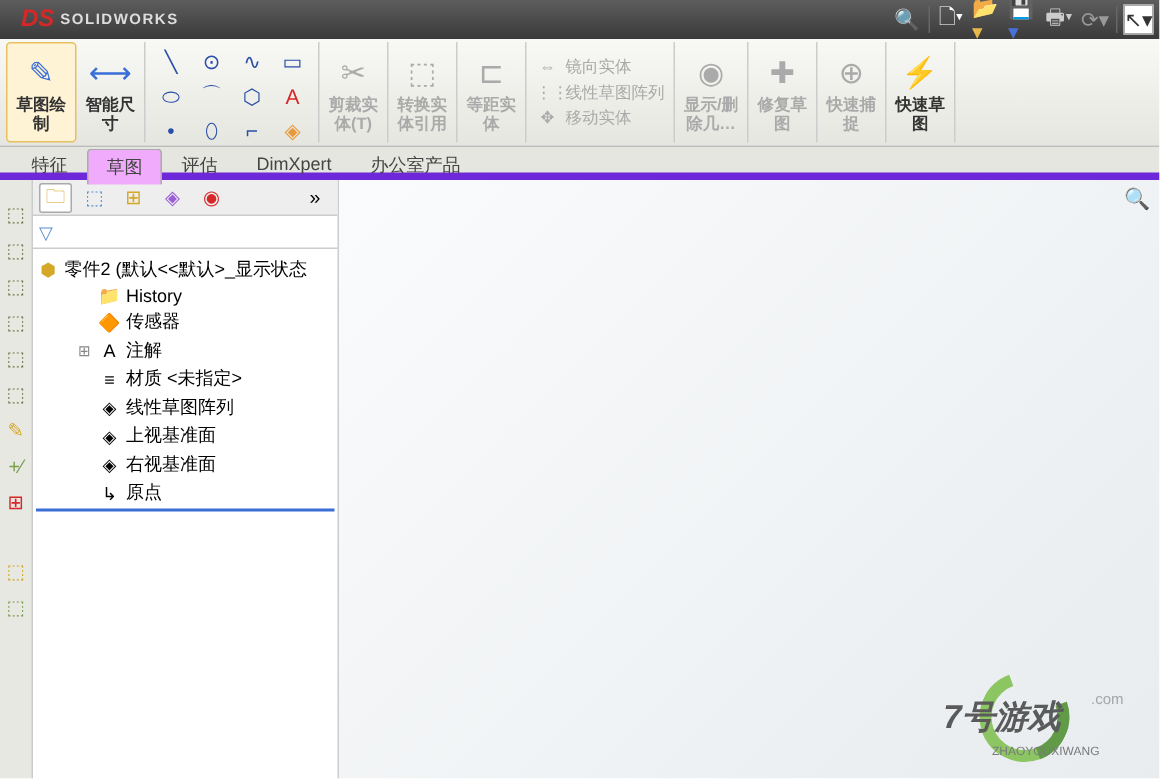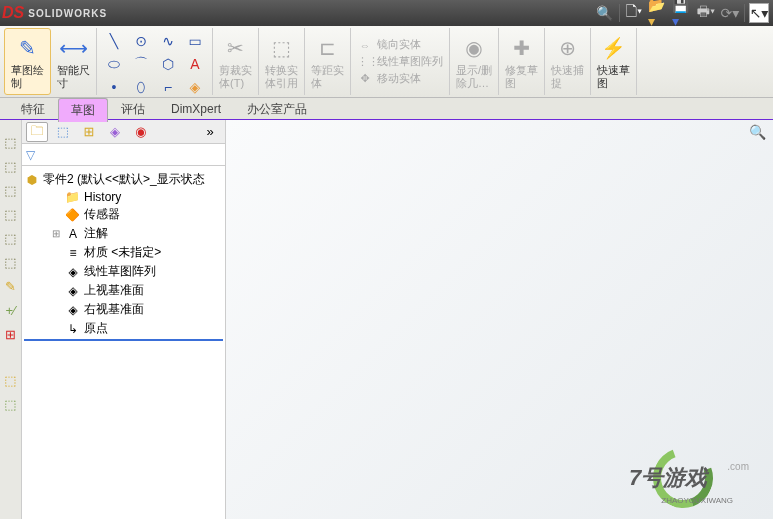--- a/index.html
+++ b/index.html
@@ -1,42 +1,42 @@
 <!DOCTYPE html>
 <html><head>
 <meta charset="utf-8">
 <style>
 * { margin: 0; padding: 0; box-sizing: border-box; font-family: "Microsoft YaHei", Arial, sans-serif; }
 body { width: 773px; height: 519px; background: #fff; overflow: hidden; position: relative; }
 
 
-.titlebar { height: 26px; background: linear-gradient(#5d5d5d, #3a3a3a); display: flex; align-items: center; padding-left: 2px; }
+.titlebar { height: 26px; background: linear-gradient(#5d5d5d, #3a3a3a); display: flex; align-items: center; padding-left: 14px; }
 .logo-sw { color: #d62828; font-weight: bold; font-size: 16px; margin-right: 4px; font-style: italic; }
 .logo-text { color: #ddd; font-size: 10px; font-weight: bold; letter-spacing: 1px; }
 .menubar { display: flex; margin-left: 10px; gap: 2px; }
 .menubar span { color: #fff; font-size: 12px; padding: 2px 6px; cursor: pointer; }
 .qat { margin-left: auto; display: flex; gap: 4px; padding-right: 4px; align-items: center; }
 .qat-icon { width: 20px; height: 20px; display: flex; align-items: center; justify-content: center; font-size: 14px; cursor: pointer; }
 .qat-sep { width: 1px; height: 18px; background: #666; }
 
 
 .ribbon { height: 72px; background: linear-gradient(#f8f8f5, #e6e6e0); border-bottom: 1px solid #bbb; display: flex; align-items: stretch; padding: 2px 4px; }
 .rgroup { display: flex; flex-direction: column; align-items: center; justify-content: center; padding: 2px 6px; border-right: 1px solid #ccc; }
 .rgroup.active { background: #fff3d6; border: 1px solid #e8c060; border-radius: 3px; }
 .rgroup-icon { width: 32px; height: 28px; display: flex; align-items: center; justify-content: center; font-size: 20px; }
-.rgroup-label { font-size: 11px; color: #333; text-align: left; line-height: 1.1; margin-top: 2px; white-space: pre-line; }
+.rgroup-label { font-size: 11px; color: #333; text-align: center; line-height: 1.1; margin-top: 2px; white-space: pre-line; font-weight: bold; }
 .rgroup.disabled .rgroup-label, .rgroup.disabled .rgroup-icon { color: #aaa; }
 .rsmall { display: grid; grid-template-columns: repeat(4, 26px); grid-template-rows: repeat(3, 22px); gap: 1px; padding: 2px 4px; border-right: 1px solid #ccc; }
 .rsmall span { display: flex; align-items: center; justify-content: center; font-size: 14px; cursor: pointer; }
 .rlist { display: flex; flex-direction: column; justify-content: center; gap: 2px; padding: 0 6px; border-right: 1px solid #ccc; }
 .rlist-item { display: flex; align-items: center; gap: 4px; font-size: 11px; color: #aaa; }
 .rlist-item .ic { width: 16px; text-align: center; }
 
 
-.tabbar { height: 22px; background: #e6e6e0; display: flex; align-items: center; padding-left: 8px; border-bottom: 1px solid #6d28d9; }
+.tabbar { height: 22px; background: #e6e6e0; display: flex; align-items: flex-start; padding-left: 8px; border-bottom: 5px solid #6d28d9; }
 .tab { padding: 3px 12px; font-size: 12px; color: #444; border: 1px solid transparent; border-bottom: none; cursor: pointer; }
 .tab.active { background: #f0abfc; border-color: #aaa; border-radius: 3px 3px 0 0; position: relative; top: 1px; }
 
 
 .main { display: flex; height: calc(519px - 26px - 72px - 22px); }
 .vtoolbar { width: 22px; background: #e8e8e3; display: flex; flex-direction: column; align-items: center; padding-top: 14px; gap: 8px; border-right: 1px solid #ccc; }
 .vtoolbar span { width: 16px; height: 16px; font-size: 13px; color: #7a7a50; cursor: pointer; display: flex; align-items: center; justify-content: center; }
 
 .treepanel { width: 204px; background: #fff; border-right: 1px solid #ccc; display: flex; flex-direction: column; }
 .tree-tabs { height: 24px; background: #eee; display: flex; align-items: center; padding: 0 4px; gap: 4px; border-bottom: 1px solid #ccc; }

